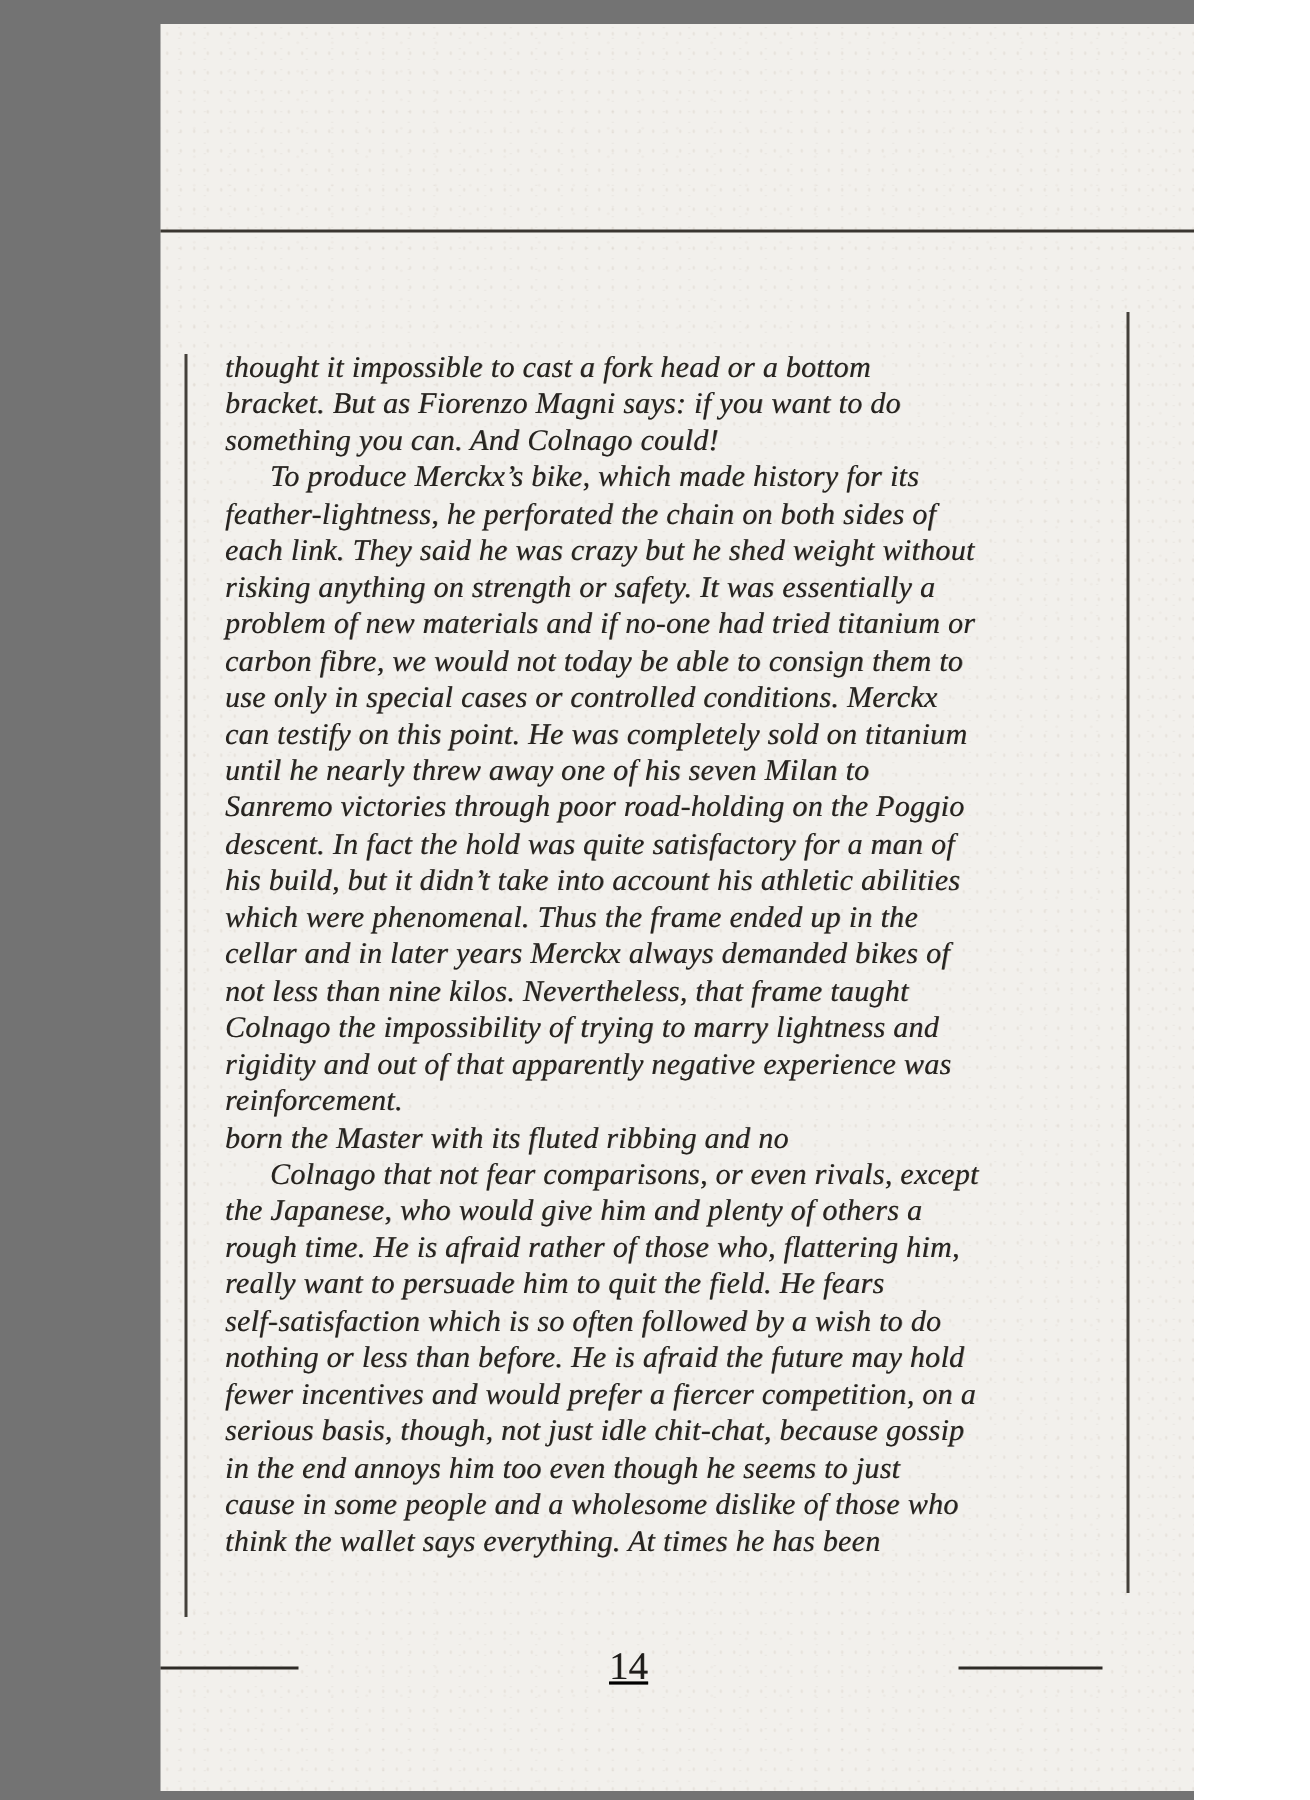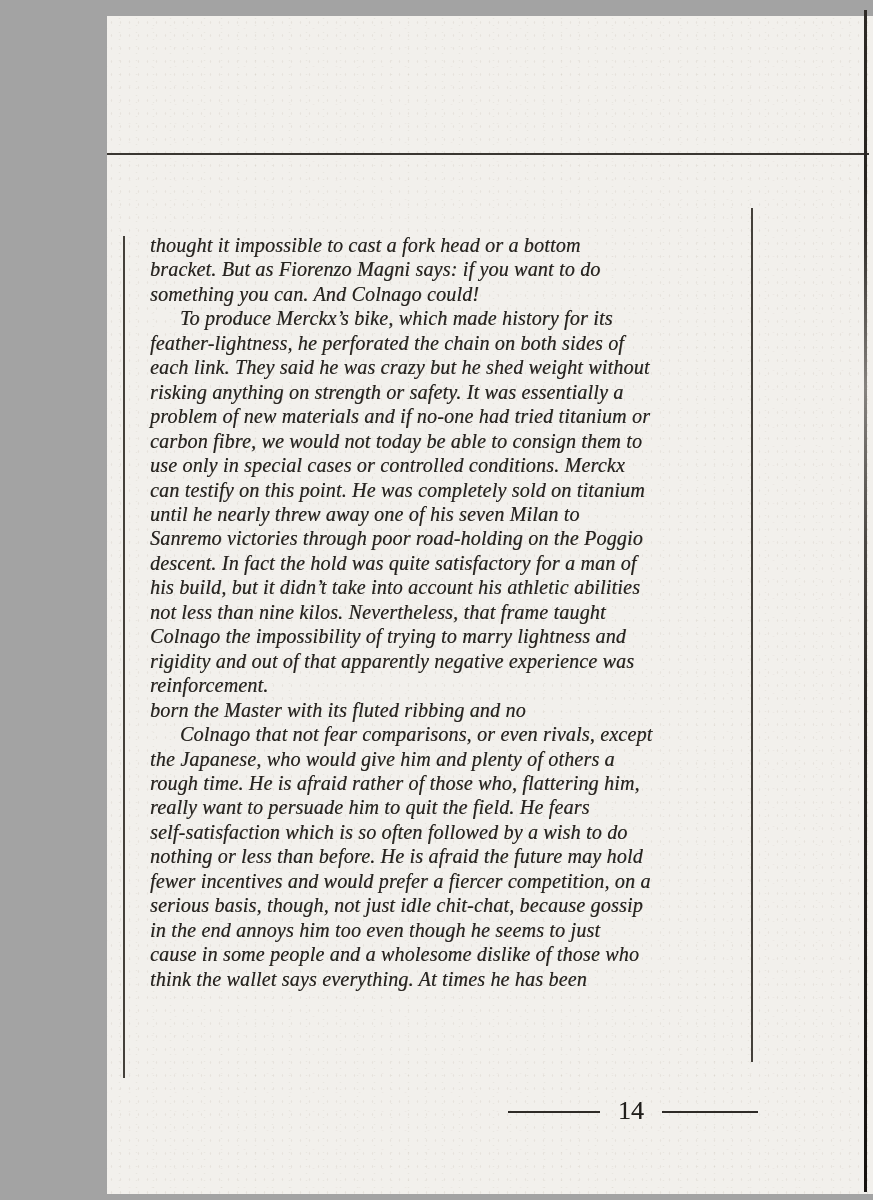--- a/index.html
+++ b/index.html
@@ -1,20 +1,20 @@
 <!DOCTYPE html>
 <html><head>
 <meta charset="utf-8">
 <style>
   html, body { margin: 0; padding: 0; background: #ffffff; }
   .page {
     position: relative;
-    width: 873px;
+    width: 796px;
     height: 1200px;
-    background: #a3a3a3;
+    background: #737373;
     overflow: hidden;
     font-family: "Liberation Serif", serif;
   }
   .paper {
     position: absolute;
     left: 107px;
     top: 16px;
     width: 766px;
     height: 1178px;
     background-color: #f2f0ec;
@@ -63,28 +63,29 @@
     font-size: 20px;
     line-height: 24.45px;
     letter-spacing: 0.2px;
     color: #26231f;
     text-shadow: 0.4px 0 0 rgba(38,35,31,0.55);
   }
   .line { white-space: nowrap; }
   .line.indent { padding-left: 30px; }
   .footer {
     position: absolute;
-    left: 130px;
+    left: 107px;
     top: 1096px;
     width: 628px;
     height: 30px;
     display: flex;
     align-items: center;
-    justify-content: flex-end;
+    justify-content: space-between;
     gap: 18px;
+    text-decoration: underline;
   }
   .dash {
     height: 2px;
     background: #2e2b27;
     margin-top: 2px;
   }
   .dash-left  { width: 92px; }
   .dash-right { width: 96px; }
   .page-number {
     font-size: 26px;
@@ -113,20 +114,22 @@
       <div class="line">each link. They said he was crazy but he shed weight without</div>
       <div class="line">risking anything on strength or safety. It was essentially a</div>
       <div class="line">problem of new materials and if no-one had tried titanium or</div>
       <div class="line">carbon fibre, we would not today be able to consign them to</div>
       <div class="line">use only in special cases or controlled conditions. Merckx</div>
       <div class="line">can testify on this point. He was completely sold on titanium</div>
       <div class="line">until he nearly threw away one of his seven Milan to</div>
       <div class="line">Sanremo victories through poor road-holding on the Poggio</div>
       <div class="line">descent. In fact the hold was quite satisfactory for a man of</div>
       <div class="line">his build, but it didn’t take into account his athletic abilities</div>
+      <div class="line">which were phenomenal. Thus the frame ended up in the</div>
+      <div class="line">cellar and in later years Merckx always demanded bikes of</div>
       <div class="line">not less than nine kilos. Nevertheless, that frame taught</div>
       <div class="line">Colnago the impossibility of trying to marry lightness and</div>
       <div class="line">rigidity and out of that apparently negative experience was</div>
       <div class="line">reinforcement.</div>
       <div class="line">born the Master with its fluted ribbing and no</div>
       <div class="line indent">Colnago that not fear comparisons, or even rivals, except</div>
       <div class="line">the Japanese, who would give him and plenty of others a</div>
       <div class="line">rough time. He is afraid rather of those who, flattering him,</div>
       <div class="line">really want to persuade him to quit the field. He fears</div>
       <div class="line">self-satisfaction which is so often followed by a wish to do</div>

